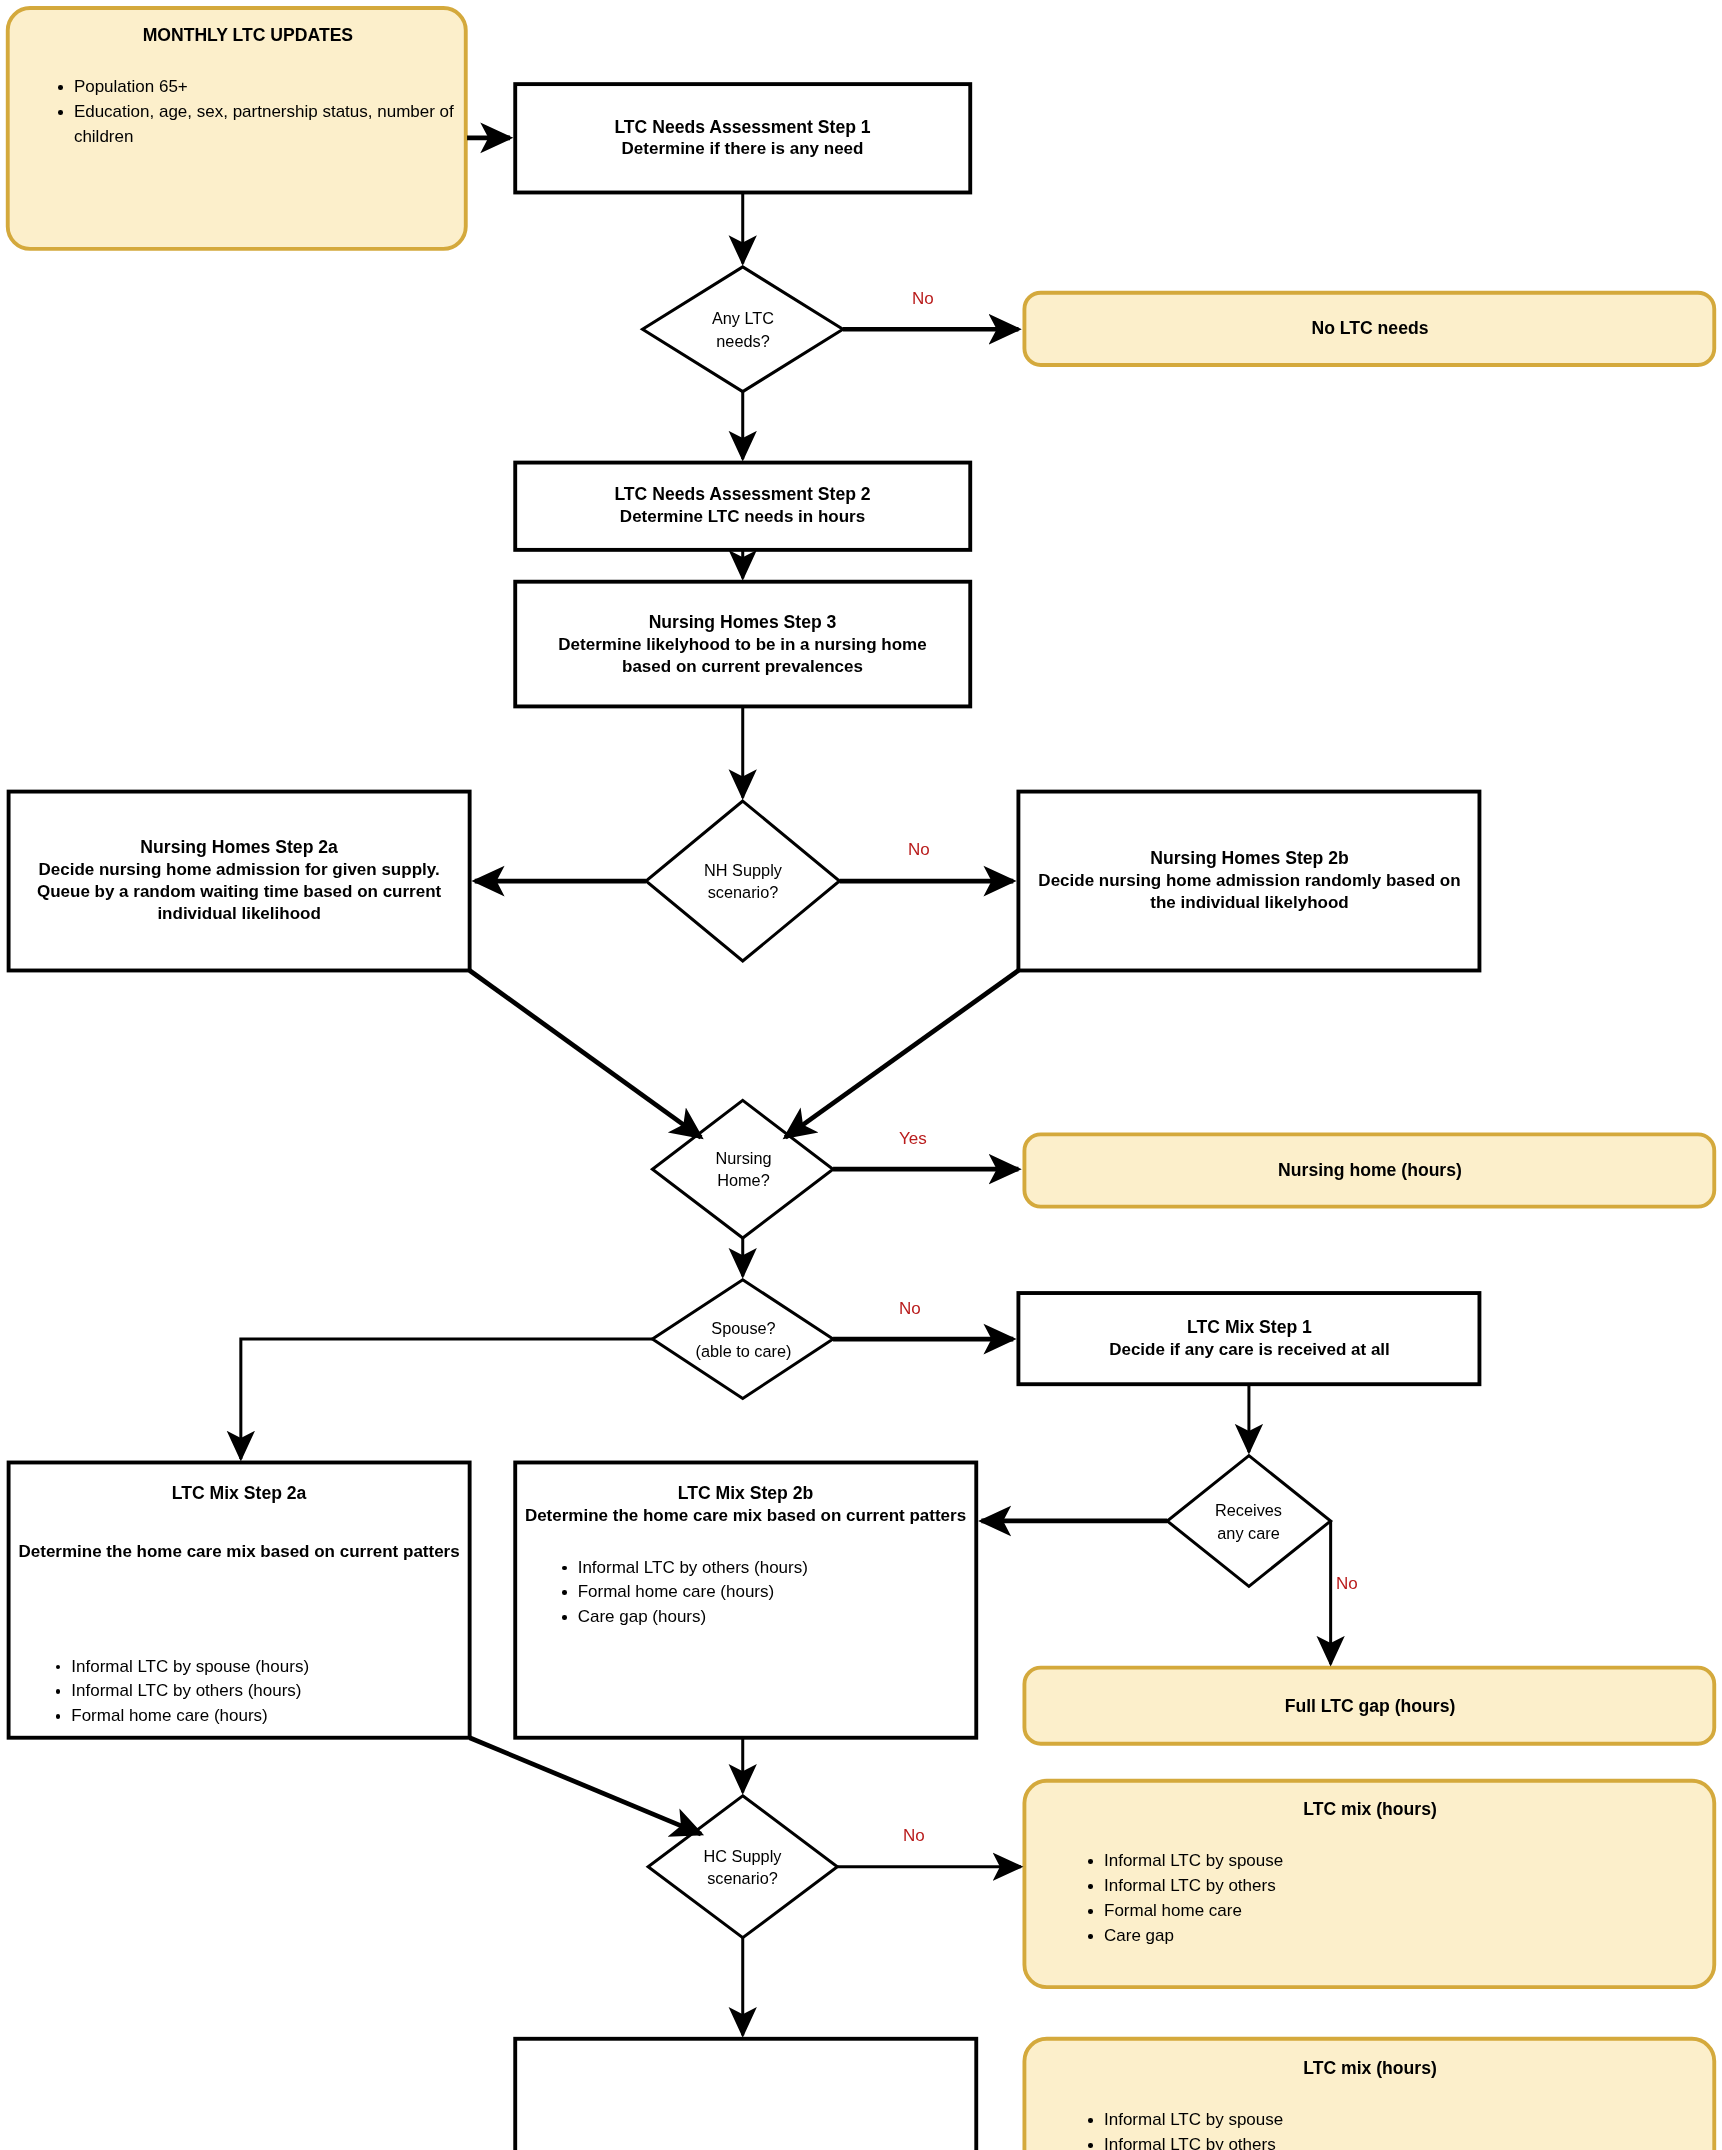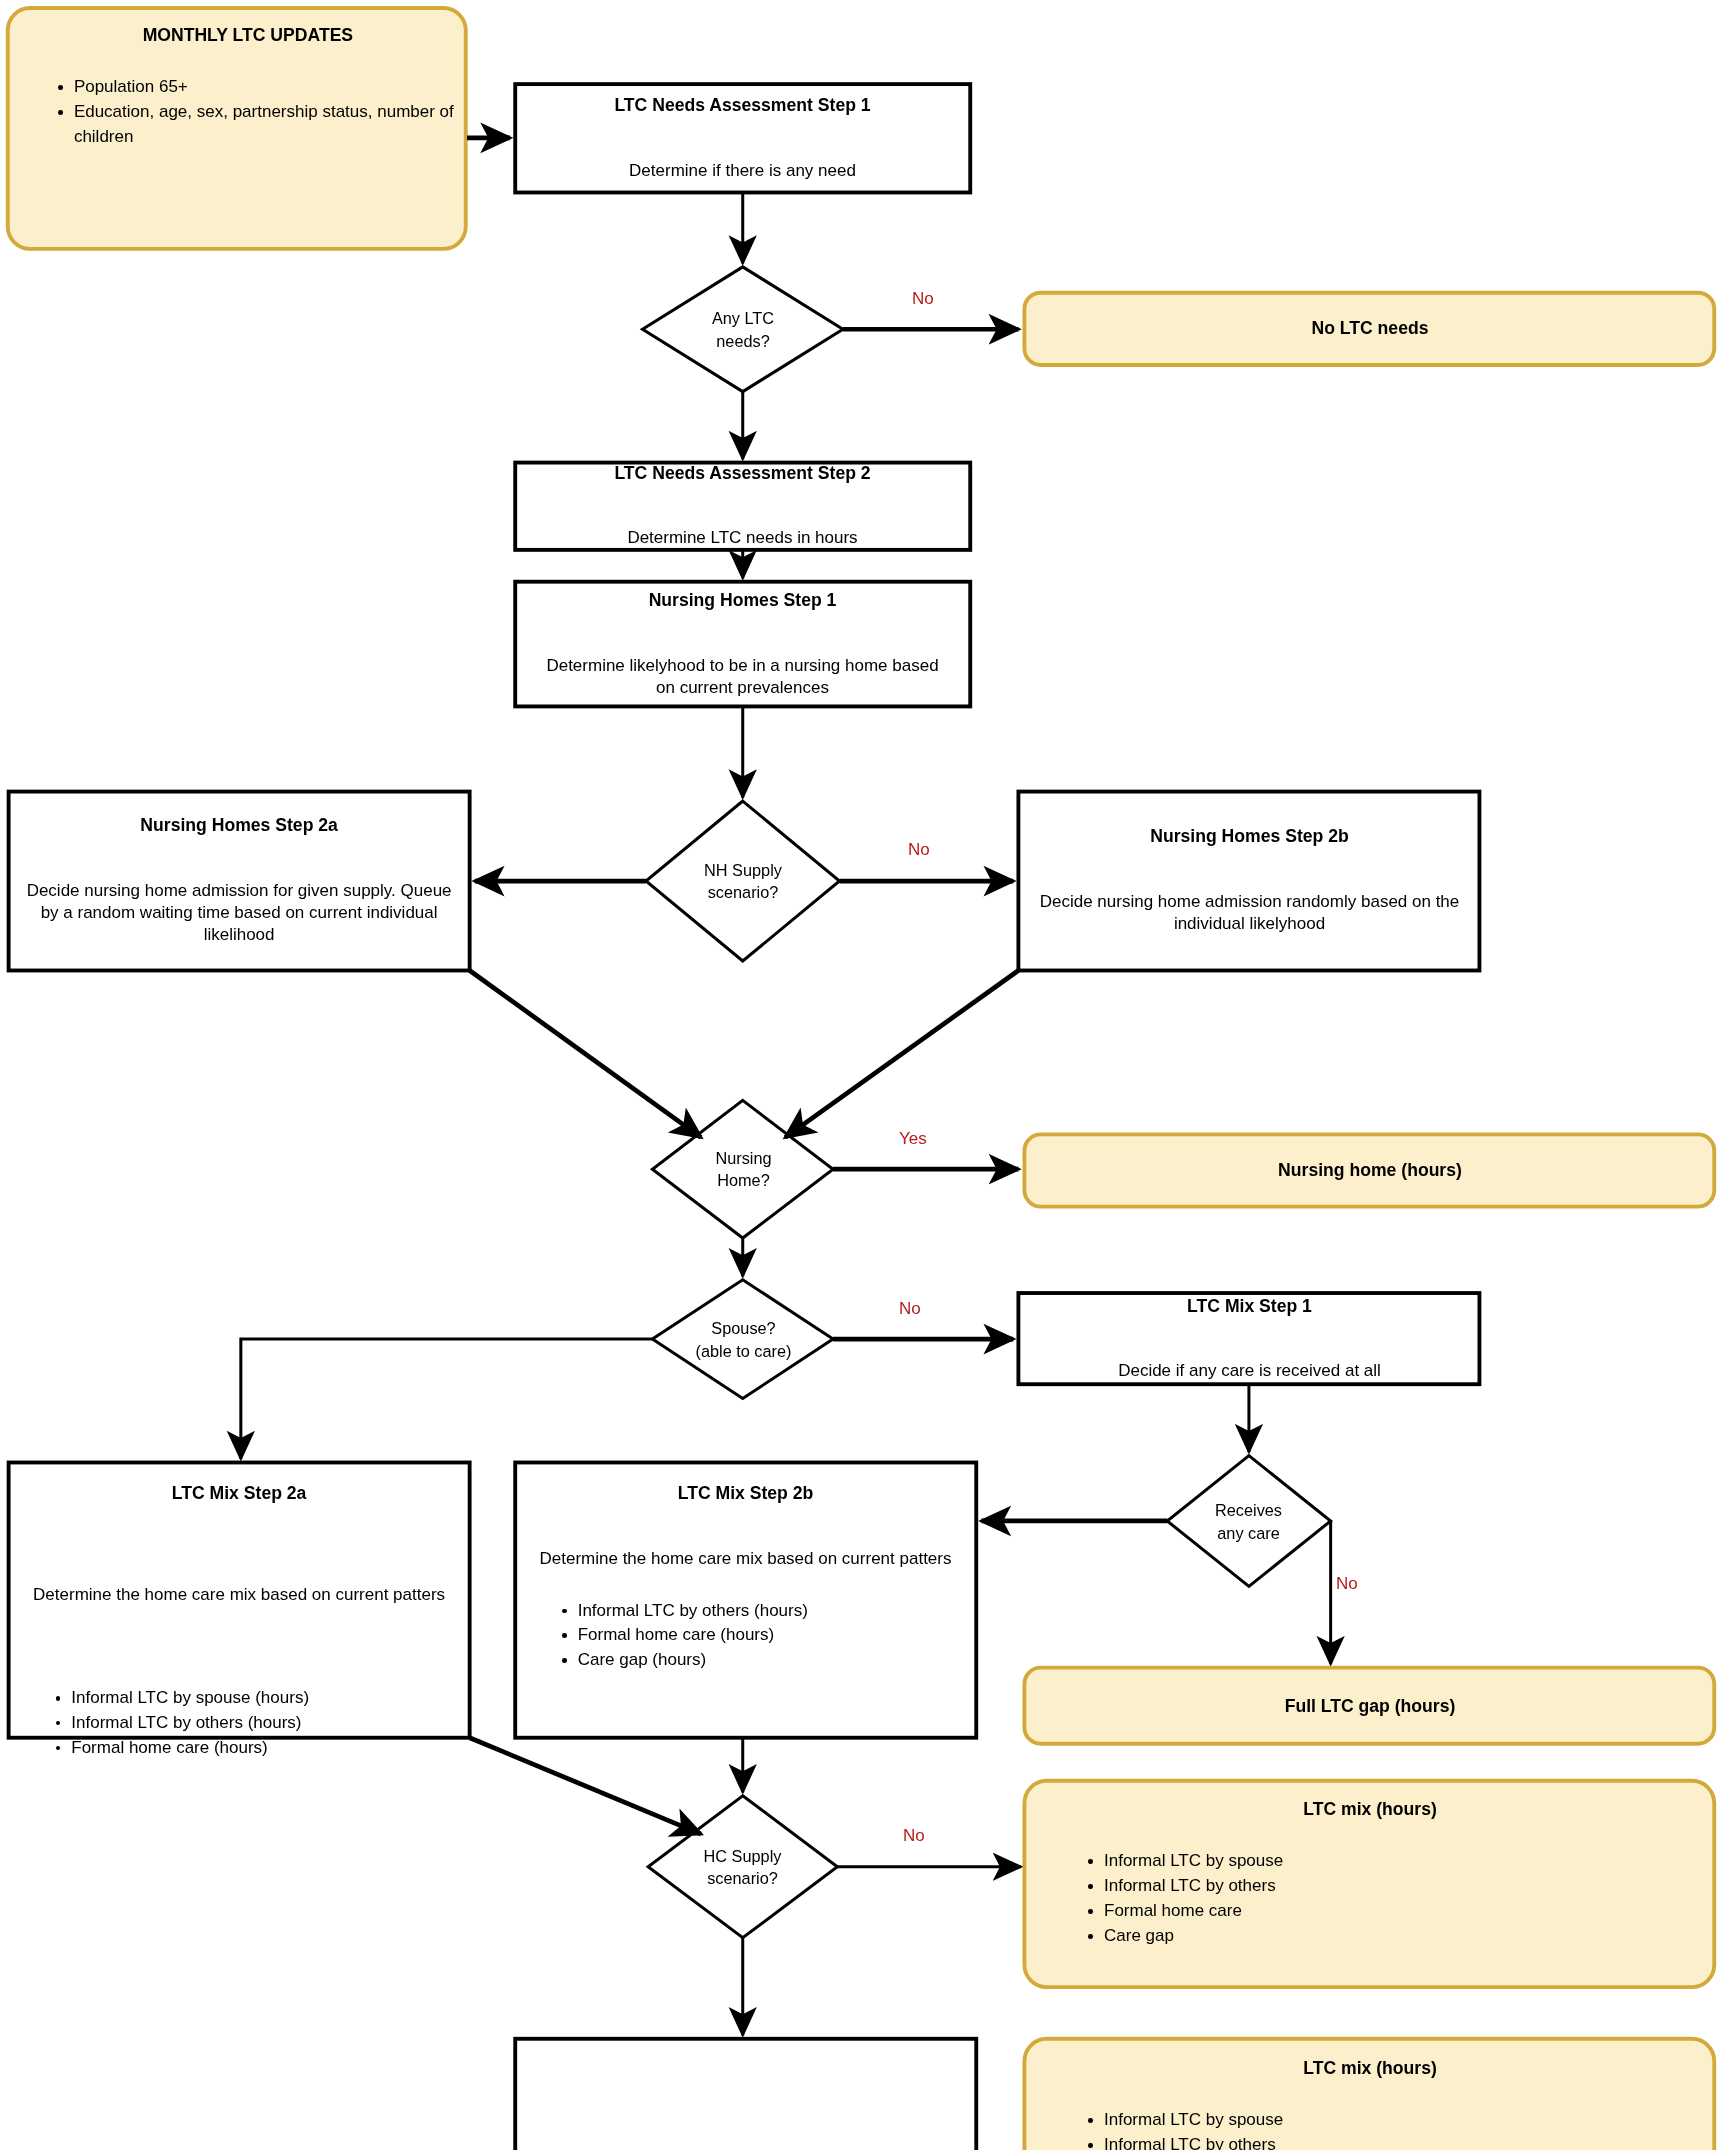--- a/index.html
+++ b/index.html
@@ -34,23 +34,22 @@
     color: #000000;
     line-height: 1.30;
   }
   .node-text.center { text-align: center; align-items: center; }
   .proc-title {
     font-weight: bold;
     font-size: 17.6px;
     white-space: nowrap;
   }
   .proc-body {
-    font-weight: normal;
+    font-weight: bold;
     font-size: 17px;
-    margin-top: 43px;
   }
   .term-title {
     font-weight: bold;
     font-size: 17.6px;
   }
   .dec-label {
     font-size: 16.3px;
     text-align: center;
     line-height: 1.38;
   }
@@ -197,21 +196,21 @@
   <div class="node-text center" style="left:1025px; top:292px; width:690px; height:72px;">
     <div class="term-title">No LTC needs</div>
   </div>
 
   <div class="node-text center" style="left:515px; top:462px; width:455px; height:87px; padding:0 6.9px;">
     <div class="proc-title">LTC Needs Assessment Step 2</div>
     <div class="proc-body">Determine LTC needs in hours</div>
   </div>
 
   <div class="node-text center" style="left:515px; top:582px; width:455px; height:125px; padding:0 27px;">
-    <div class="proc-title">Nursing Homes Step 1</div>
+    <div class="proc-title">Nursing Homes Step 3</div>
     <div class="proc-body">Determine likelyhood to be in a nursing home based on current prevalences</div>
   </div>
 
   <div class="node-text center" style="left:8.6px; top:791px; width:461px; height:179px; padding:0 10.3px;">
     <div class="proc-title">Nursing Homes Step 2a</div>
     <div class="proc-body">Decide nursing home admission for given supply. Queue by a random waiting time based on current individual likelihood</div>
   </div>
 
   <div class="node-text center" style="left:646px; top:801px; width:194px; height:160px;">
     <div class="dec-label">NH Supply<br>scenario?</div>

